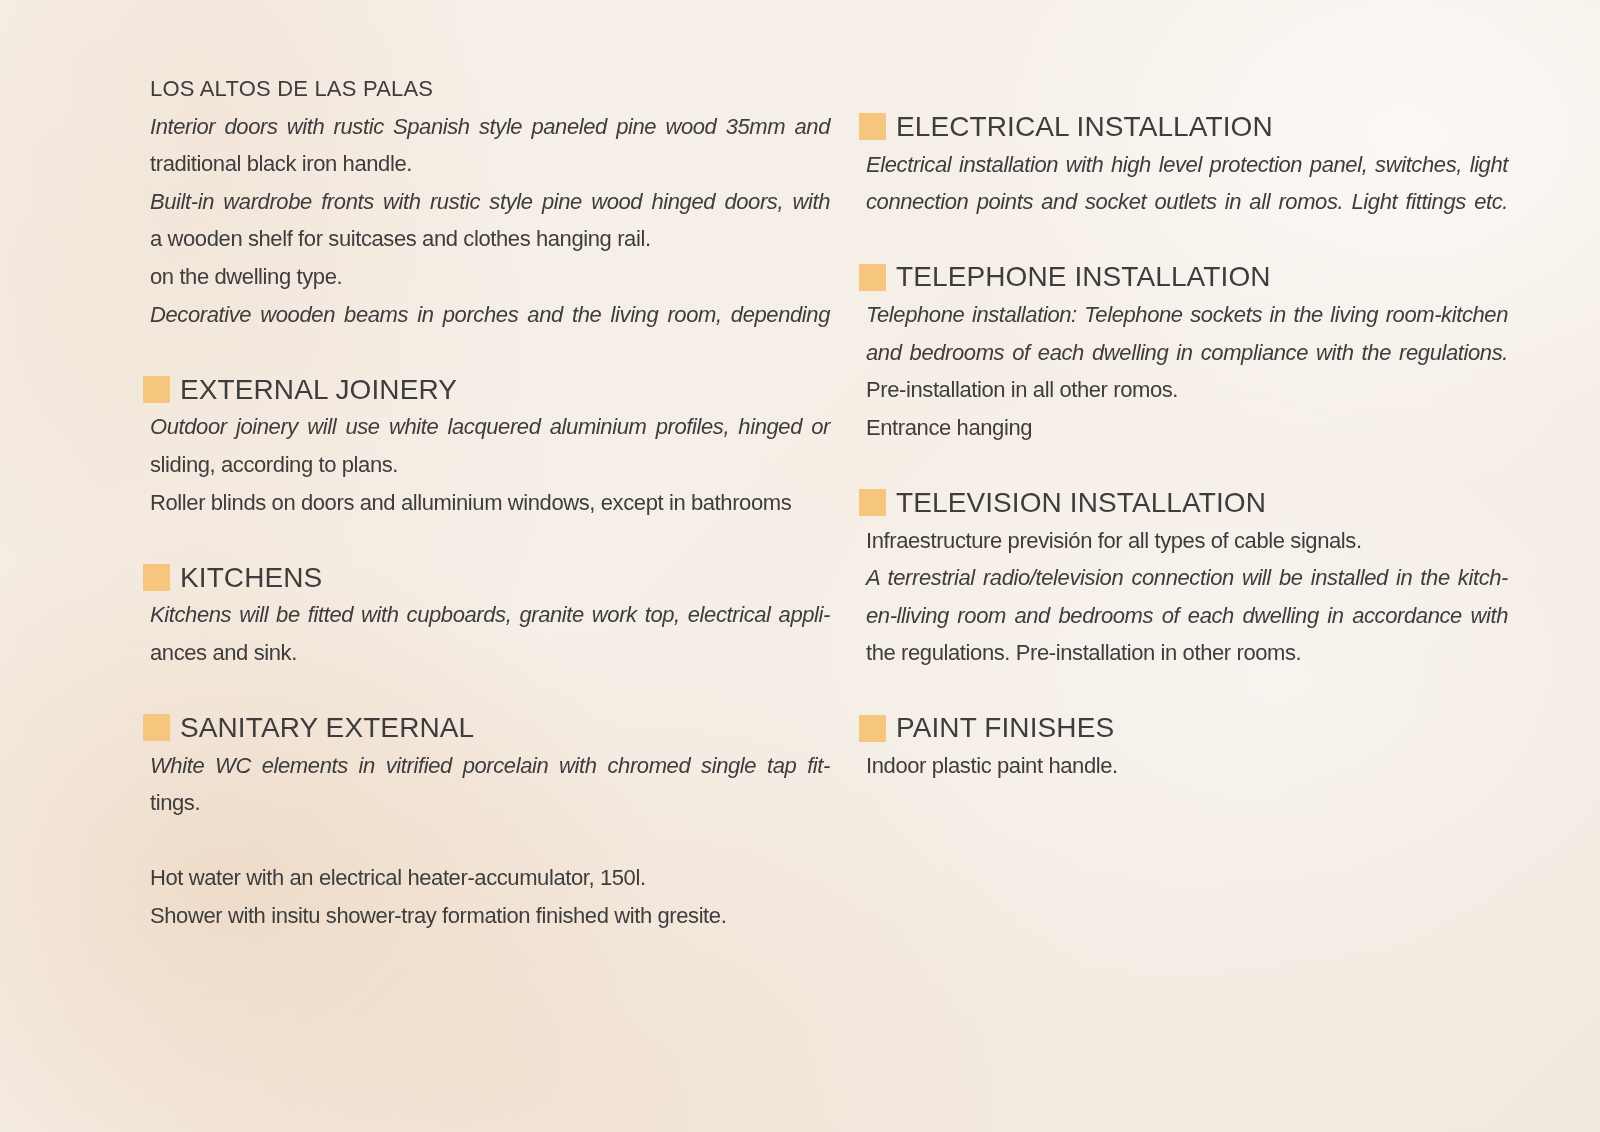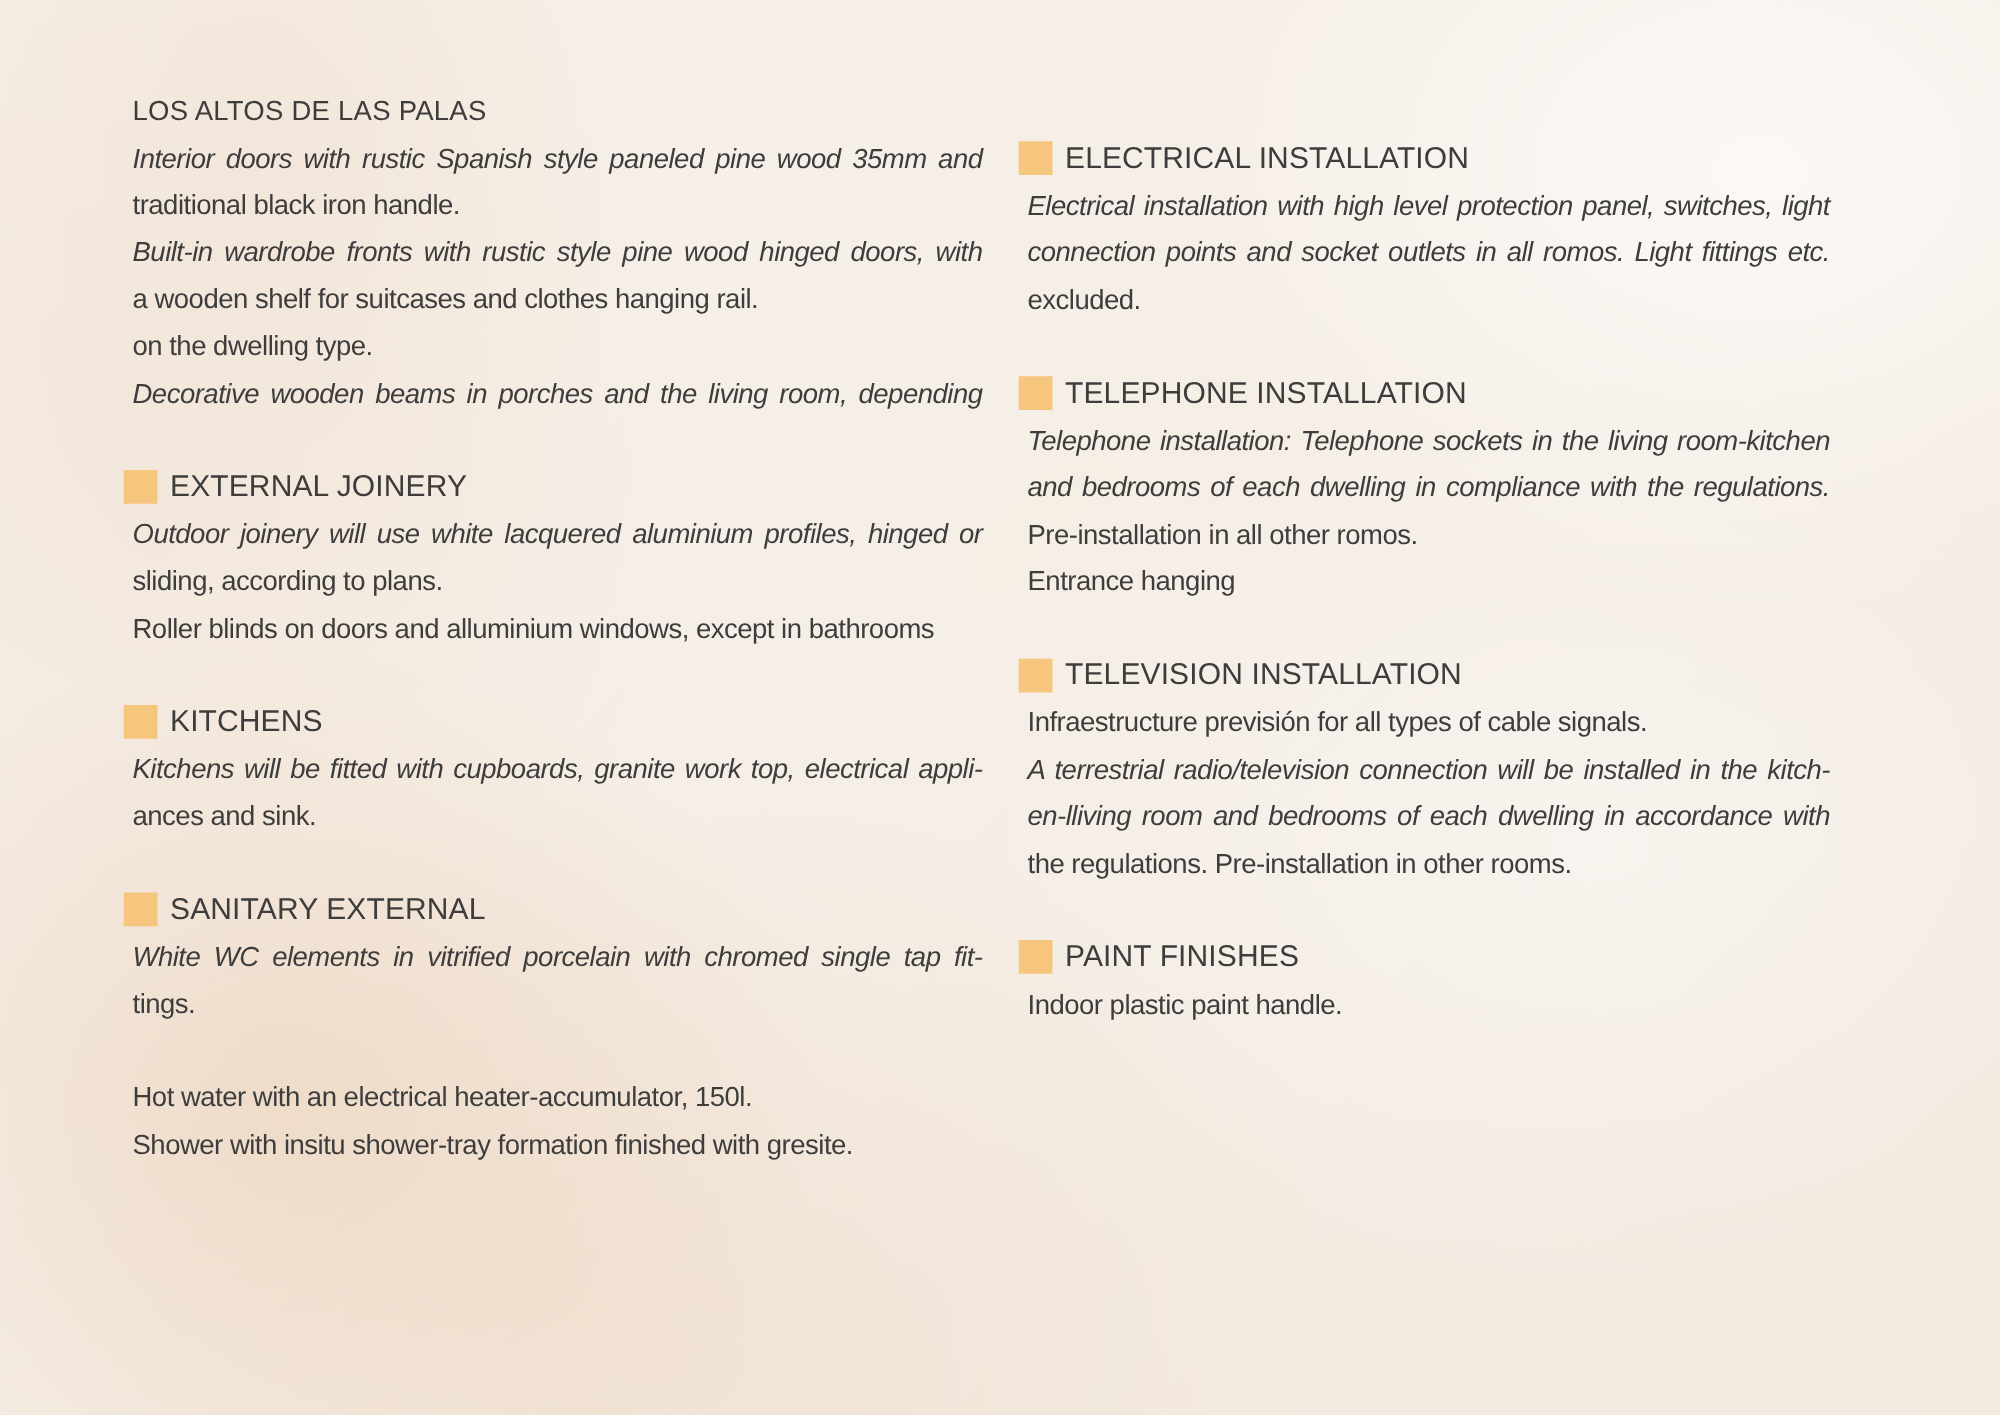--- a/index.html
+++ b/index.html
@@ -16,38 +16,38 @@
     background:
       radial-gradient(620px 520px at 14% 78%, rgba(233,205,178,.50), transparent 70%),
       radial-gradient(900px 700px at 33% 96%, rgba(236,213,190,.45), transparent 65%),
       radial-gradient(700px 900px at 6% 30%, rgba(242,228,214,.60), transparent 70%),
       radial-gradient(420px 700px at 13% 12%, rgba(238,222,206,.45), transparent 70%),
       radial-gradient(800px 600px at 88% 12%, rgba(252,250,247,.90), transparent 60%),
       radial-gradient(700px 500px at 80% 60%, rgba(250,248,245,.60), transparent 70%),
       radial-gradient(520px 420px at 55% 40%, rgba(247,238,229,.50), transparent 70%),
       linear-gradient(135deg, #f7f1ea 0%, var(--background) 55%, #f2e9df 100%);
   }
-  .col{position:absolute;}
+  .col{position:absolute;margin-left:44px;}
   .col-left{left:106px;top:70px;width:680px;}
   .col-right{left:822px;top:108px;width:642px;}
   .line{
     height:37.6px;
     line-height:37.6px;
     font-size:22px;
     letter-spacing:-0.4px;
     white-space:normal;
   }
   .j{text-align:justify;text-align-last:justify;font-style:italic;}
   .title{letter-spacing:0.2px;}
   .section{margin-top:37.6px;}
   .heading{
     display:flex;
     align-items:center;
     height:37.6px;
-    font-size:24px;
+    font-size:28px;
     letter-spacing:0.1px;
   }
   .bullet{
     flex:none;
     width:27px;height:27px;
     margin-left:-7px;
     margin-right:10px;
     background:var(--accent);
   }
 </style>
@@ -102,21 +102,20 @@
 
 <div class="col col-right">
 
   <div>
     <div class="heading">
       <span class="bullet"></span>
       <span>ELECTRICAL INSTALLATION</span>
     </div>
     <div class="line j">Electrical installation with high level protection panel, switches, light</div>
     <div class="line j">connection points and socket outlets in all romos. Light fittings etc.</div>
-    <div class="line">excluded.</div>
   </div>
 
 
   <div class="section">
     <div class="heading">
       <span class="bullet"></span>
       <span>TELEPHONE INSTALLATION</span>
     </div>
     <div class="line j">Telephone installation: Telephone sockets in the living room-kitchen</div>
     <div class="line j">and bedrooms of each dwelling in compliance with the regulations.</div>

